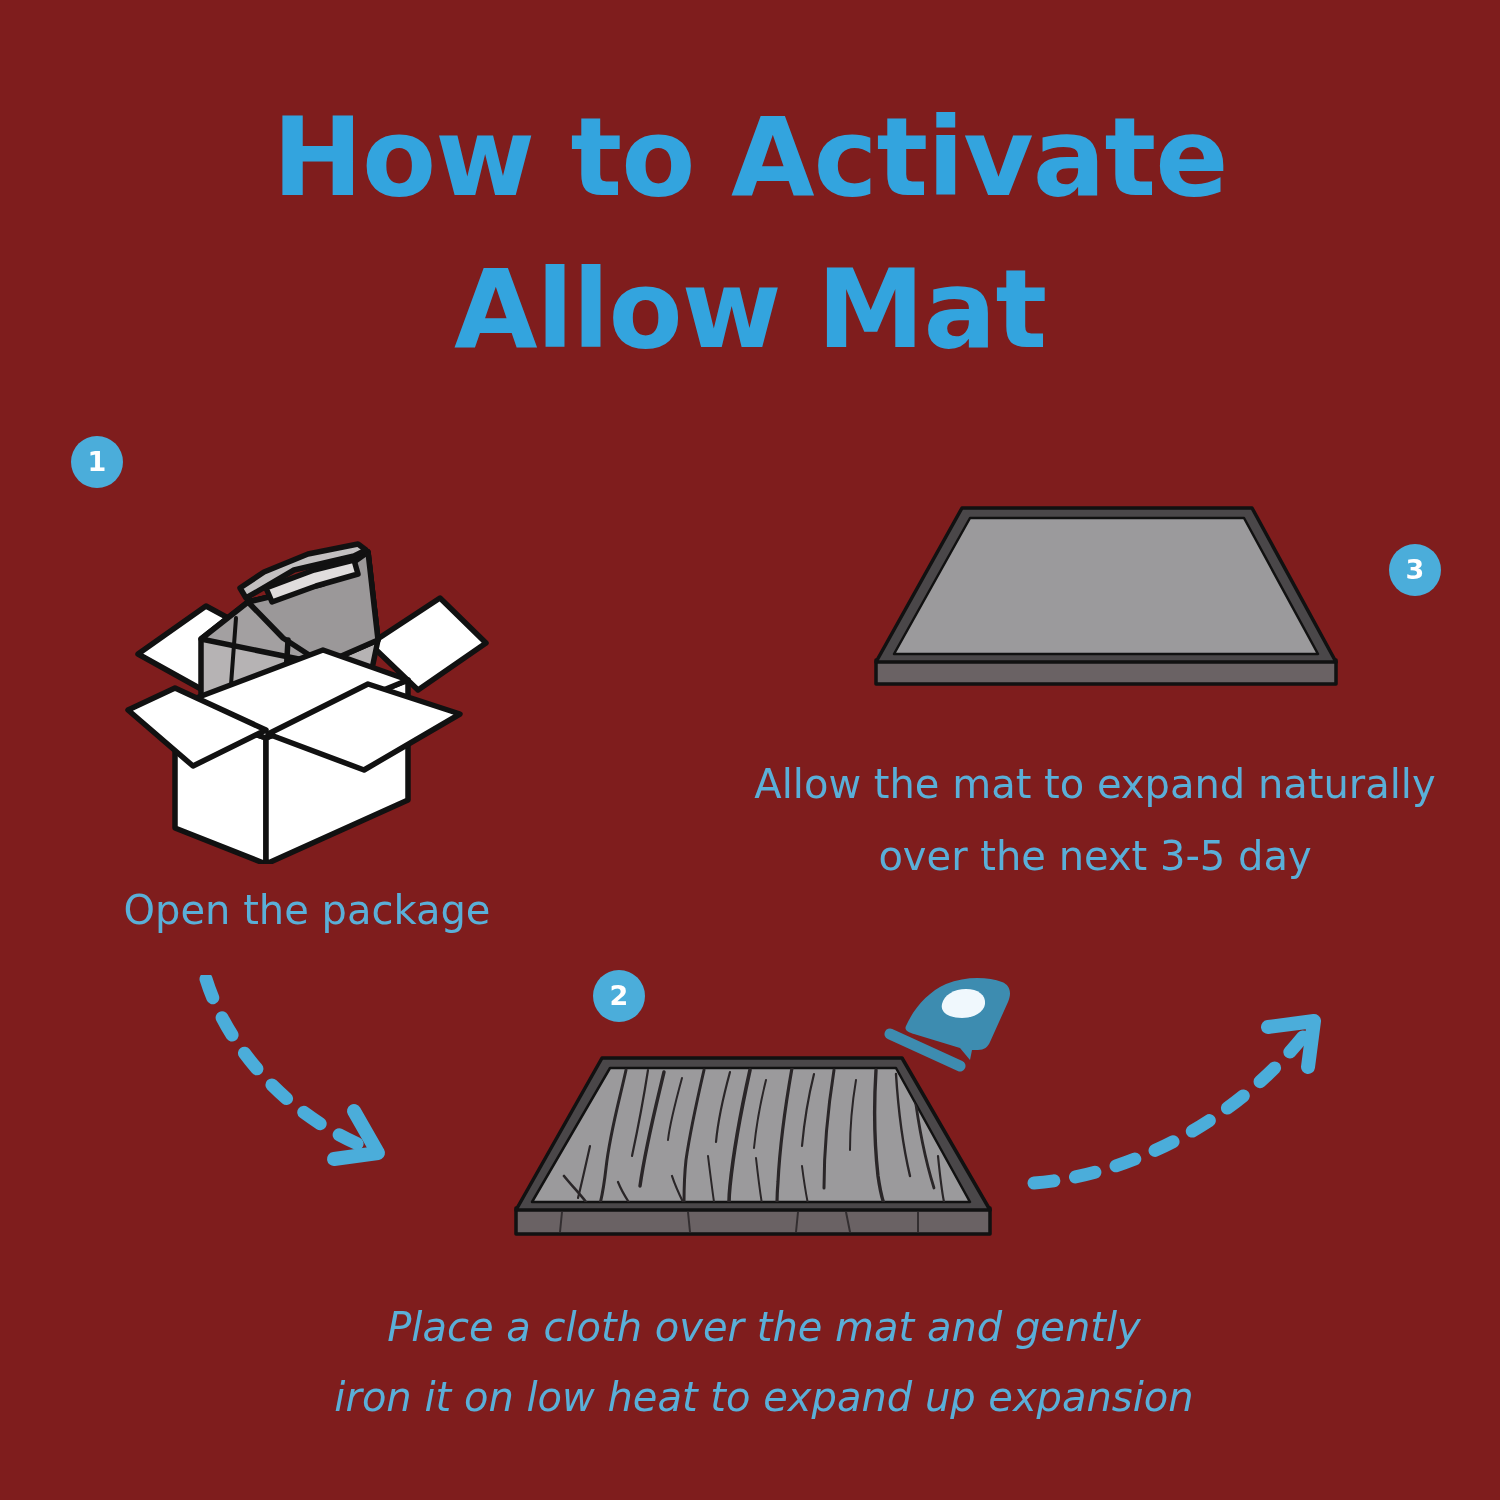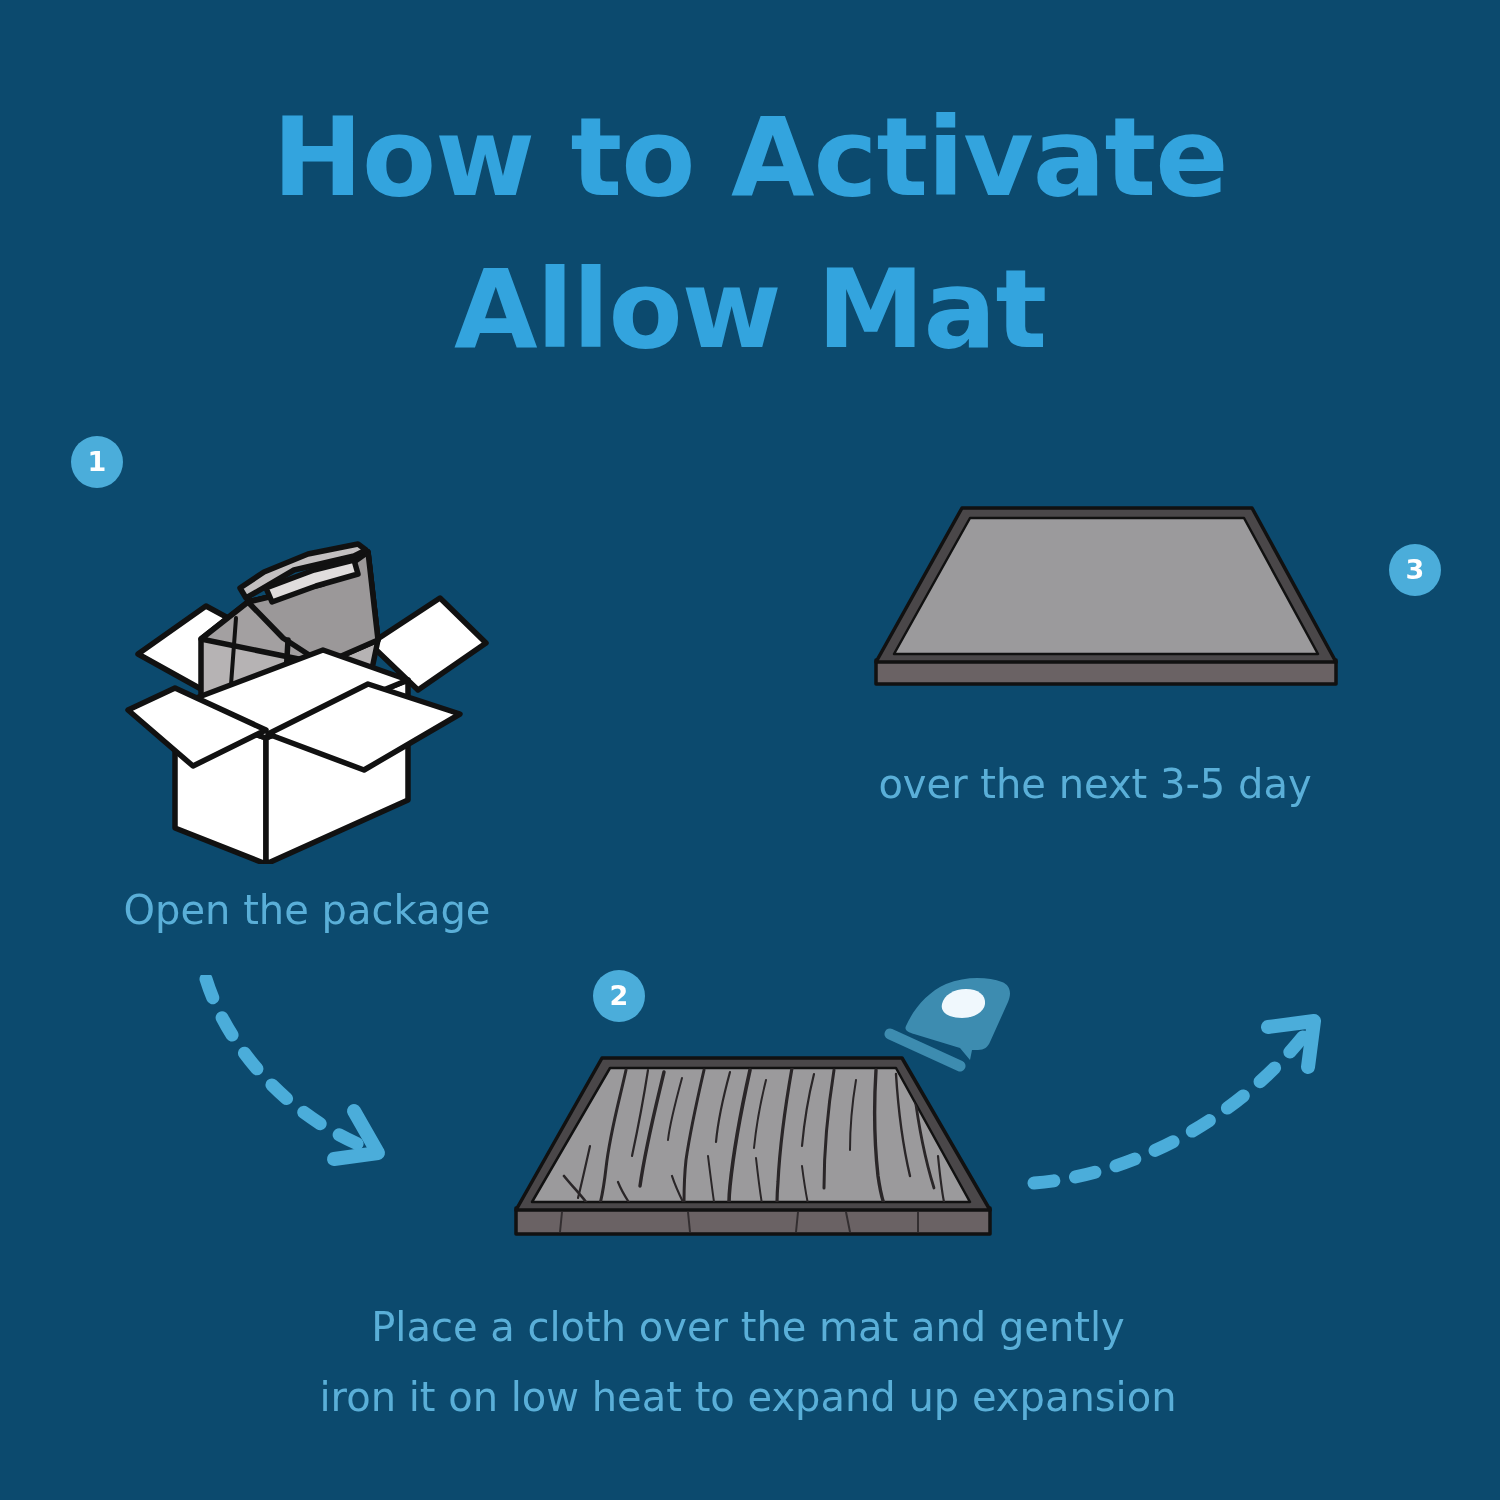--- a/index.html
+++ b/index.html
@@ -5,21 +5,21 @@
 <style>
   html, body {
     margin: 0;
     padding: 0;
     background: #ffffff;
   }
   #poster {
     position: relative;
     width: 1500px;
     height: 1500px;
-    background: #0c4a6e;
+    background: #7f1d1d;
     overflow: hidden;
     font-family: "DejaVu Sans", sans-serif;
   }
 
   
   .title-block {
     position: absolute;
     left: 0;
     top: 82px;
     width: 1500px;
@@ -64,24 +64,25 @@
     text-align: center;
   }
   .caption .cap-line { display: block; }
 
   #caption-1 {
     left: 52px;
     top: 884px;
     width: 510px;
   }
   #caption-2 {
-    left: 258px;
+    left: 274px;
     top: 1292px;
     width: 980px;
     line-height: 70px;
+    font-style: italic;
   }
   #caption-3 {
     left: 690px;
     top: 748px;
     width: 810px;
     line-height: 72px;
   }
 
   
   .art { position: absolute; }
@@ -230,16 +231,17 @@
   <div class="caption" id="caption-1">
     <span class="cap-line">Open the package</span>
   </div>
 
   <div class="caption" id="caption-2">
     <span class="cap-line">Place a cloth over the mat and gently</span>
     <span class="cap-line">iron it on low heat to expand up expansion</span>
   </div>
 
   <div class="caption" id="caption-3">
+    <span class="cap-line">Allow the mat to expand naturally</span>
     <span class="cap-line">over the next 3-5 day</span>
   </div>
 
 </div>
 
 </body></html>

